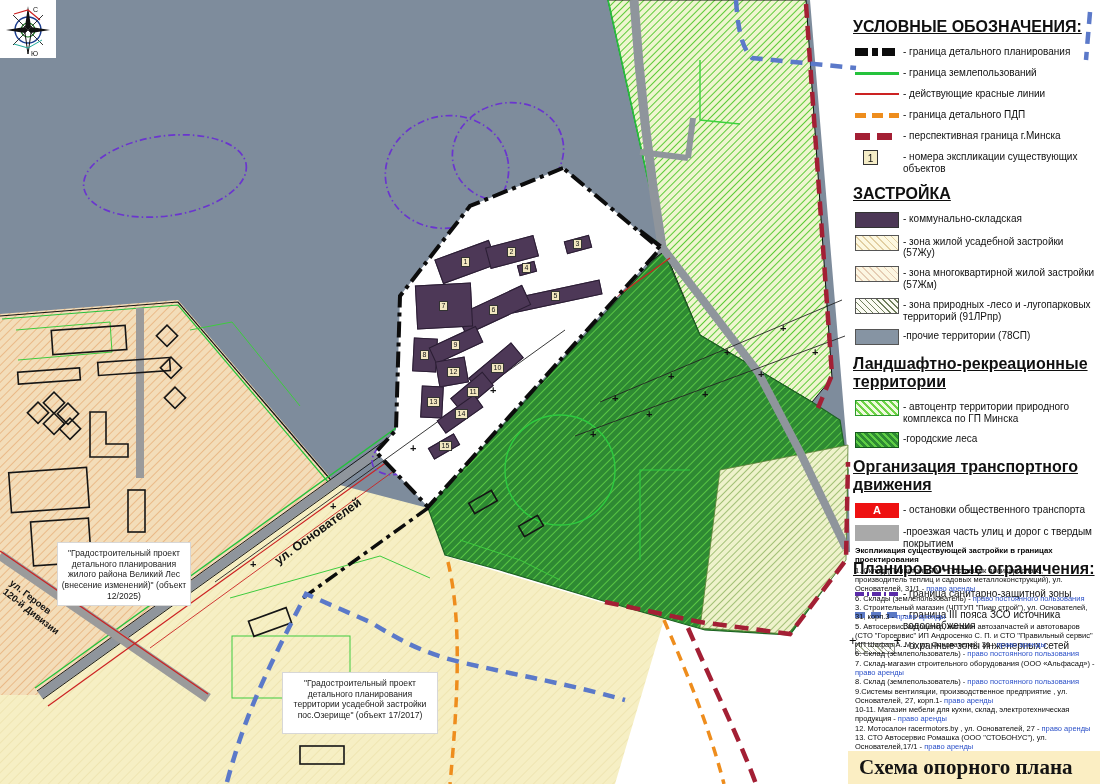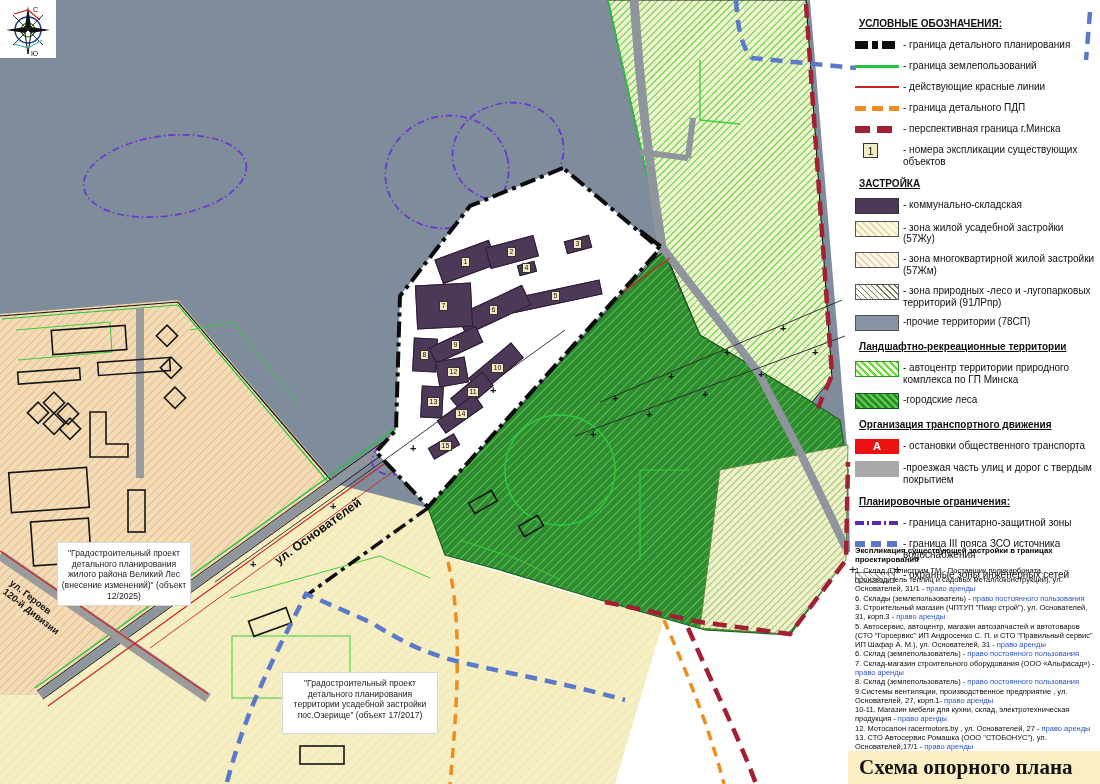--- a/index.html
+++ b/index.html
@@ -14,21 +14,21 @@
   #lbl-osnovateley{left:272px;top:556px;font-size:12.5px;transform:rotate(-36deg);transform-origin:left top;}
   #lbl-geroev{left:14px;top:578px;font-size:9.5px;transform:rotate(38deg);transform-origin:left top;line-height:1.15;}
 
   
   .bld{position:absolute;background:#4d3857;border:1px solid #2a1d33;box-sizing:border-box;}
   .bld-num{position:absolute;background:#f2e7c0;border:1px solid #333;color:#111;
            font-size:7px;line-height:8px;padding:0 1.5px;z-index:5;}
 
   
   #legend{position:absolute;left:851px;top:8px;width:246px;}
-  .lg-title{font-size:10px;font-weight:bold;text-decoration:underline;margin:10px 0 9px 8px;color:#101010;}
+  .lg-title{font-size:16px;font-weight:bold;text-decoration:underline;margin:10px 0 9px 2px;color:#101010;}
   .lg-item{display:flex;align-items:flex-start;margin:0 0 7px 4px;}
   .swwrap{width:48px;flex:0 0 48px;display:flex;align-items:center;min-height:14px;}
   .lbl{font-size:10px;line-height:1.18;color:#101010;padding-top:1px;}
   .sw{box-sizing:border-box;}
   .sw.line-black-dash{width:44px;height:8px;background:repeating-linear-gradient(90deg,#0c0c0c 0 13px,transparent 13px 17px,#0c0c0c 17px 23px,transparent 23px 27px);}
   .sw.line-green{width:44px;height:3px;background:#25c23c;}
   .sw.line-red{width:44px;height:2.5px;background:#cc2222;}
   .sw.line-orange-dash{width:44px;height:5px;background:repeating-linear-gradient(90deg,#ee8d1d 0 11px,transparent 11px 17px);}
   .sw.line-crimson-dash{width:44px;height:7px;background:repeating-linear-gradient(90deg,#a31f34 0 15px,transparent 15px 22px);}
   .sw.numbox{width:15px;height:15px;background:#f4ecc6;border:1.4px solid #333;font-size:10px;line-height:15px;text-align:center;margin-left:8px;}

